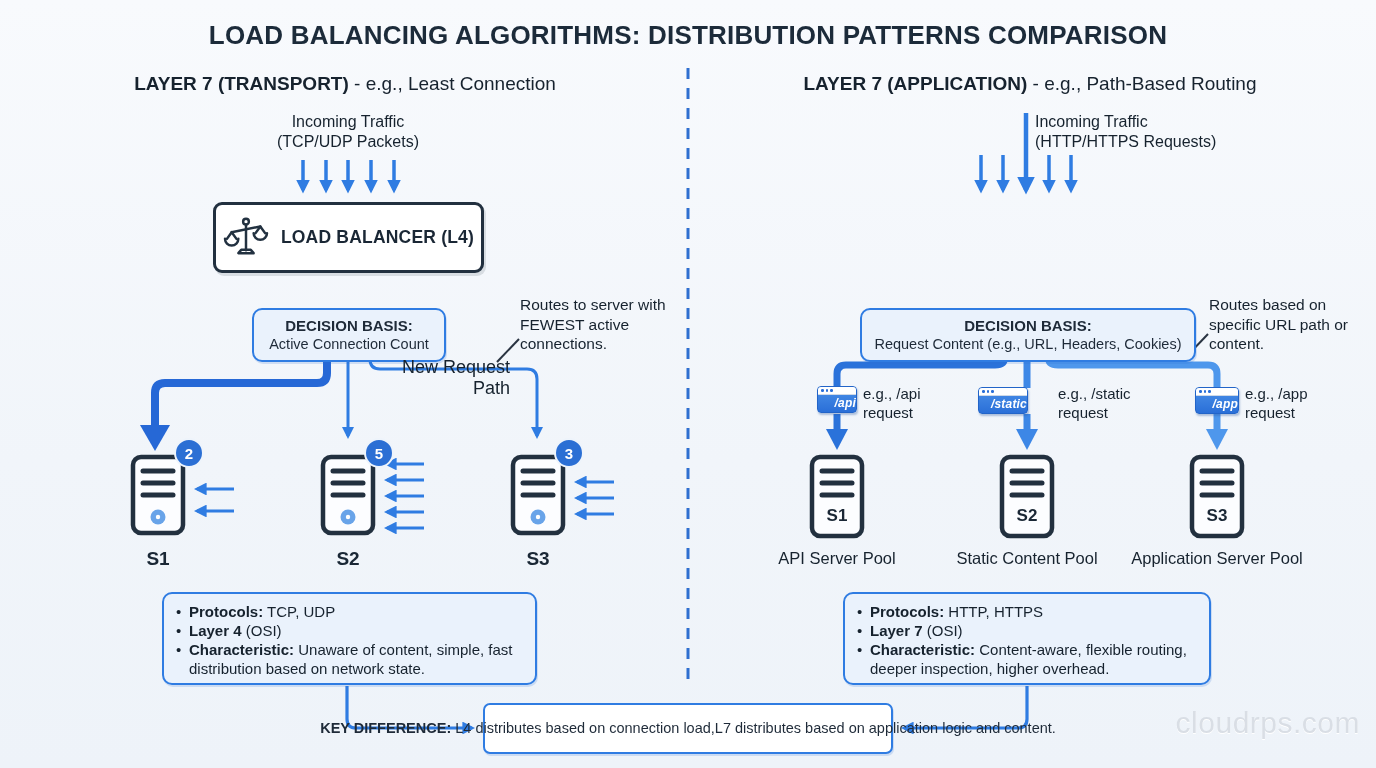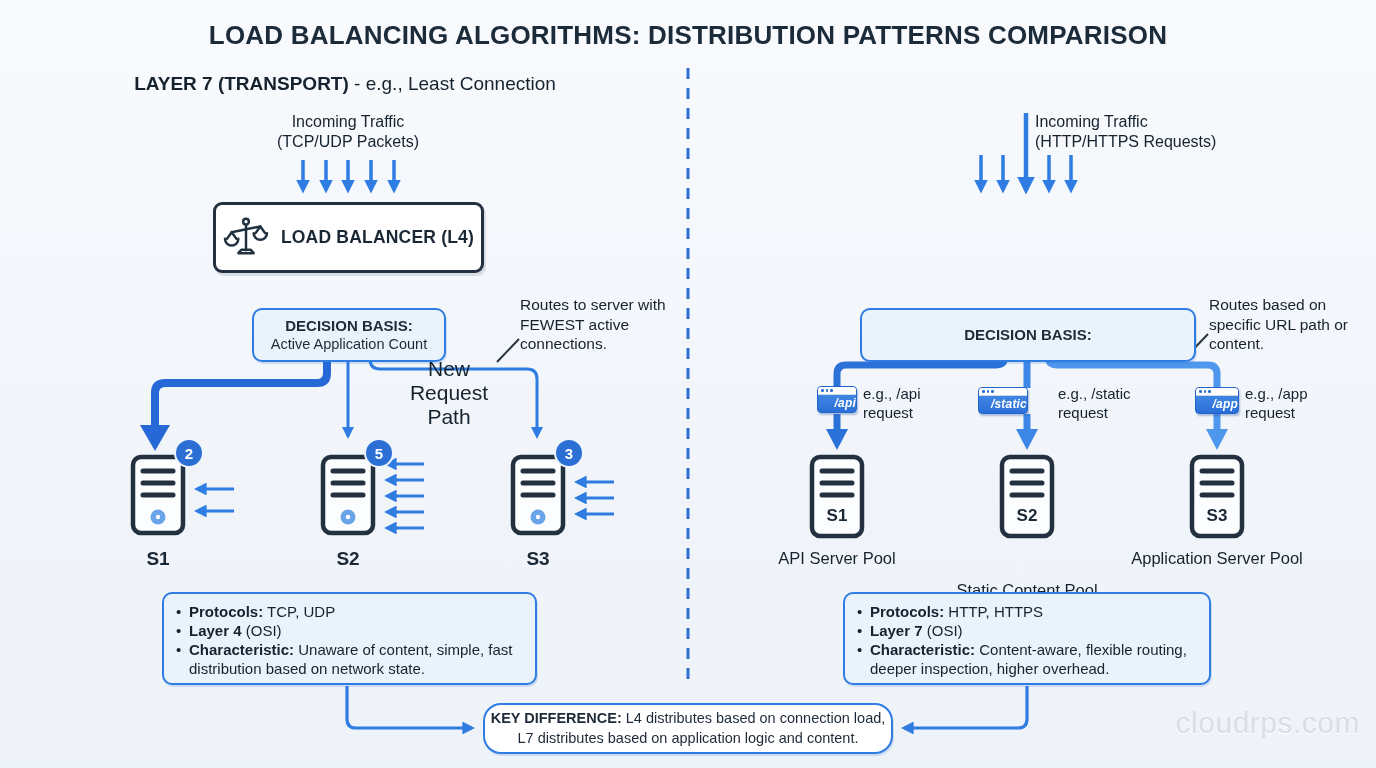--- a/index.html
+++ b/index.html
@@ -23,21 +23,21 @@
   .lb-label{font-size:17.5px;font-weight:800;letter-spacing:.2px;color:#1a2735;}
 
   .panel{background:#eaf2fc;border:2.5px solid #2f7ce2;border-radius:10px;
     box-sizing:border-box;box-shadow:1px 2px 0 rgba(46,111,208,.18);}
   .decision{display:flex;flex-direction:column;align-items:center;justify-content:center;
     font-size:15px;line-height:18.5px;margin-top:32px;}
   .decision .t{font-weight:800;}
   .decision .v{white-space:nowrap;font-size:14.5px;}
 
   .annotation{font-size:15.5px;line-height:19.5px;color:#16222e;}
-  .pathlabel{font-size:21px;color:#16222e;text-align:center;}
+  .pathlabel{font-size:18px;color:#16222e;text-align:right;}
 
   .badge{width:26px;height:26px;border-radius:50%;background:#2b6fd4;
     border:2px solid #eef4fb;color:#fff;font-weight:800;font-size:15px;
     display:flex;align-items:center;justify-content:center;box-sizing:content-box;}
   .srv-label{font-size:19px;font-weight:800;text-align:center;color:#1a2735;}
   .srv-name{font-size:17px;font-weight:800;text-align:center;color:#1a2735;}
   .pool-label{font-size:16.5px;text-align:center;color:#16222e;}
 
   .infobox{padding:8px 10px 8px 12px;font-size:15px;line-height:19px;color:#16222e;}
   .bullet-row{display:flex;}
@@ -47,22 +47,22 @@
   .tag{border-radius:4px;background:linear-gradient(180deg,#4a90e8,#2a6fd8);
     border:1px solid #2264c8;box-shadow:1px 2px 2px rgba(42,88,160,.35);overflow:hidden;
     box-sizing:border-box;}
   .tag .bar{height:7px;background:#fff;display:flex;gap:2px;align-items:center;
     padding-left:3px;border-bottom:1px solid #cfd9e6;}
   .tag .dot{width:2.5px;height:2.5px;border-radius:50%;background:#2a6fd8;}
   .tag .label{color:#fff;font-weight:800;font-style:italic;font-size:12px;
     text-align:right;line-height:17px;letter-spacing:.2px;}
   .example{font-size:15px;line-height:19px;color:#16222e;}
 
-  .keybox{background:#fff;border:2.5px solid #2f7ce2;border-radius:18px;
-    display:flex;flex-direction:column;align-items:center;justify-content:center;
+  .keybox{background:#fff;border:2.5px solid #2f7ce2;border-radius:7px;
+    display:flex;align-items:center;justify-content:center;
     font-size:14.5px;line-height:19.5px;box-sizing:border-box;
     box-shadow:1px 2px 0 rgba(46,111,208,.18);}
   .keybox .l1{white-space:nowrap;}
   .keybox b{font-weight:800;}
 
   .watermark{font-size:30px;color:#d9dee5;letter-spacing:.5px;text-align:right;
     text-shadow:0 1px 0 #ffffff;}
 </style>
 </head>
 <body>
@@ -191,20 +191,23 @@
             <line x1="12" y1="28" x2="42" y2="28"></line>
             <line x1="12" y1="40" x2="42" y2="40"></line>
         </g>
       </g>
     </g>
   </svg>
 
   <div class="abs title">LOAD BALANCING ALGORITHMS: DISTRIBUTION PATTERNS COMPARISON</div>
   <div class="abs sect-header" style="left:60px;width:570px;">
     <b>LAYER 7 (TRANSPORT)</b><span> - e.g., Least Connection</span>
+  </div>
+  <div class="abs sect-header" style="left:745px;width:570px;">
+    <b>LAYER 7 (APPLICATION)</b><span> - e.g., Path-Based Routing</span>
   </div>
 
   <div class="abs incoming center" style="left:268px;top:112px;width:160px;">
     <div>Incoming Traffic</div>
     <div>(TCP/UDP Packets)</div>
   </div>
   <div class="abs incoming" style="left:1035px;top:112px;width:240px;">
     <div>Incoming Traffic</div>
     <div>(HTTP/HTTPS Requests)</div>
   </div>
@@ -220,24 +223,25 @@
         <path d="M34,19 L39,12 L44,19"></path>
           <path d="M32,19 A7 7 0 0 0 46,19"></path>
         <path d="M16,40 H32 L29,36.5 H19 Z"></path>
       </svg>
     </span>
     <span class="lb-label">LOAD BALANCER (L4)</span>
   </div>
 
   <div class="abs panel decision" style="left:252px;top:276px;width:194px;height:54px;">
     <div class="t">DECISION BASIS:</div>
-    <div class="v">Active Application Count</div>
+    <div class="v">Active Connection Count</div>
   </div>
   <div class="abs panel decision" style="left:860px;top:276px;width:336px;height:54px;">
     <div class="t">DECISION BASIS:</div>
+    <div class="v">Request Content (e.g., URL, Headers, Cookies)</div>
   </div>
 
   <div class="abs annotation" style="left:1209px;top:295px;width:145px;">Routes based on specific URL path or content.</div>
   <div class="abs annotation" style="left:520px;top:295px;width:155px;">Routes to server with FEWEST active connections.</div>
   <div class="abs pathlabel" style="left:388px;top:357px;width:122px;">New Request Path</div>
 
   <div class="abs badge" style="left:174px;top:438px;">2</div>
   <div class="abs badge" style="left:364px;top:438px;">5</div>
   <div class="abs badge" style="left:554px;top:438px;">3</div>
 
@@ -280,21 +284,21 @@
   </div>
   <div class="abs example" style="left:1245px;top:384px;">
     <div>e.g., /app</div>
     <div>request</div>
   </div>
 
   <div class="abs srv-name" style="left:810px;top:506px;width:54px;">S1</div>
   <div class="abs srv-name" style="left:1000px;top:506px;width:54px;">S2</div>
   <div class="abs srv-name" style="left:1190px;top:506px;width:54px;">S3</div>
   <div class="abs pool-label" style="left:757px;top:549px;width:160px;">API Server Pool</div>
-  <div class="abs pool-label" style="left:942px;top:549px;width:170px;margin-top:32px;">Static Content Pool</div>
+  <div class="abs pool-label" style="left:942px;top:549px;width:170px;">Static Content Pool</div>
   <div class="abs pool-label" style="left:1127px;top:549px;width:180px;">Application Server Pool</div>
 
   <div class="abs panel infobox" style="left:162px;top:592px;width:375px;height:93px;">
     <div class="bullet-row">
         <span class="b">•</span>
         <span><span class="bold">Protocols:</span><span> TCP, UDP</span></span>
       </div>
     <div class="bullet-row">
         <span class="b">•</span>
         <span><span class="bold">Layer 4</span><span> (OSI)</span></span>

